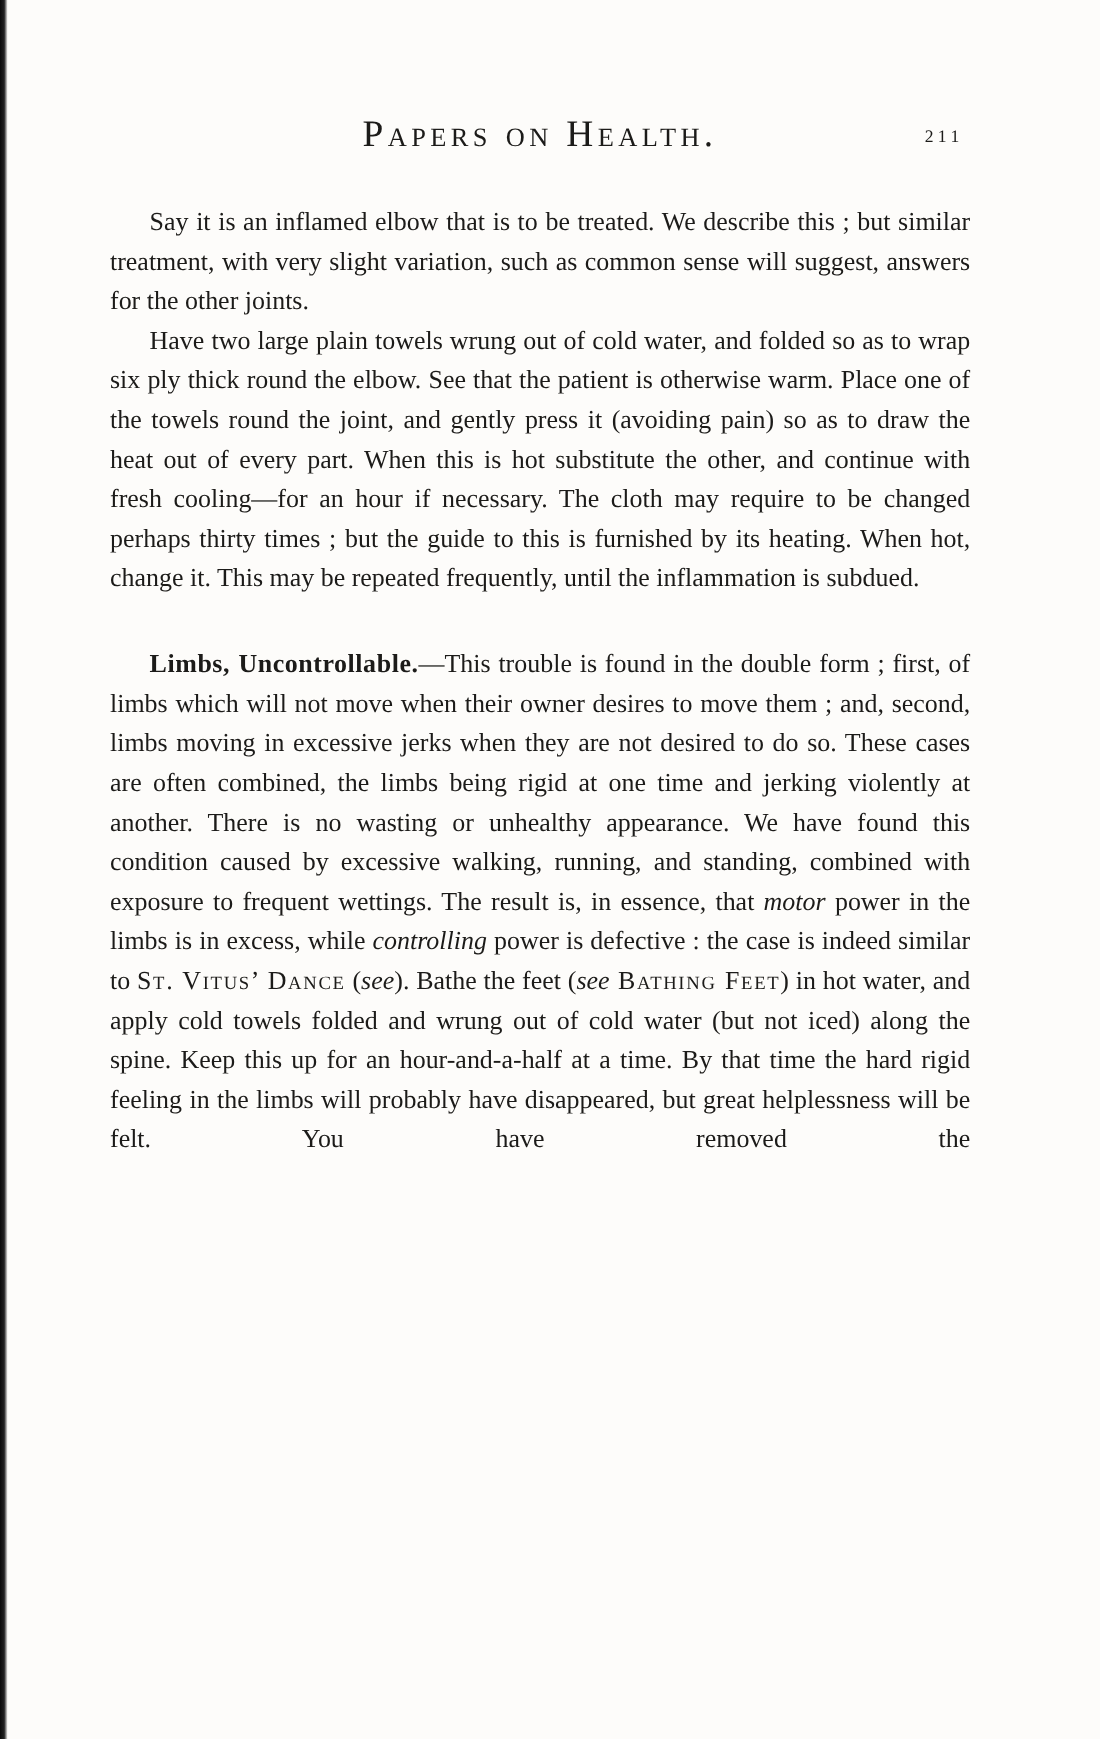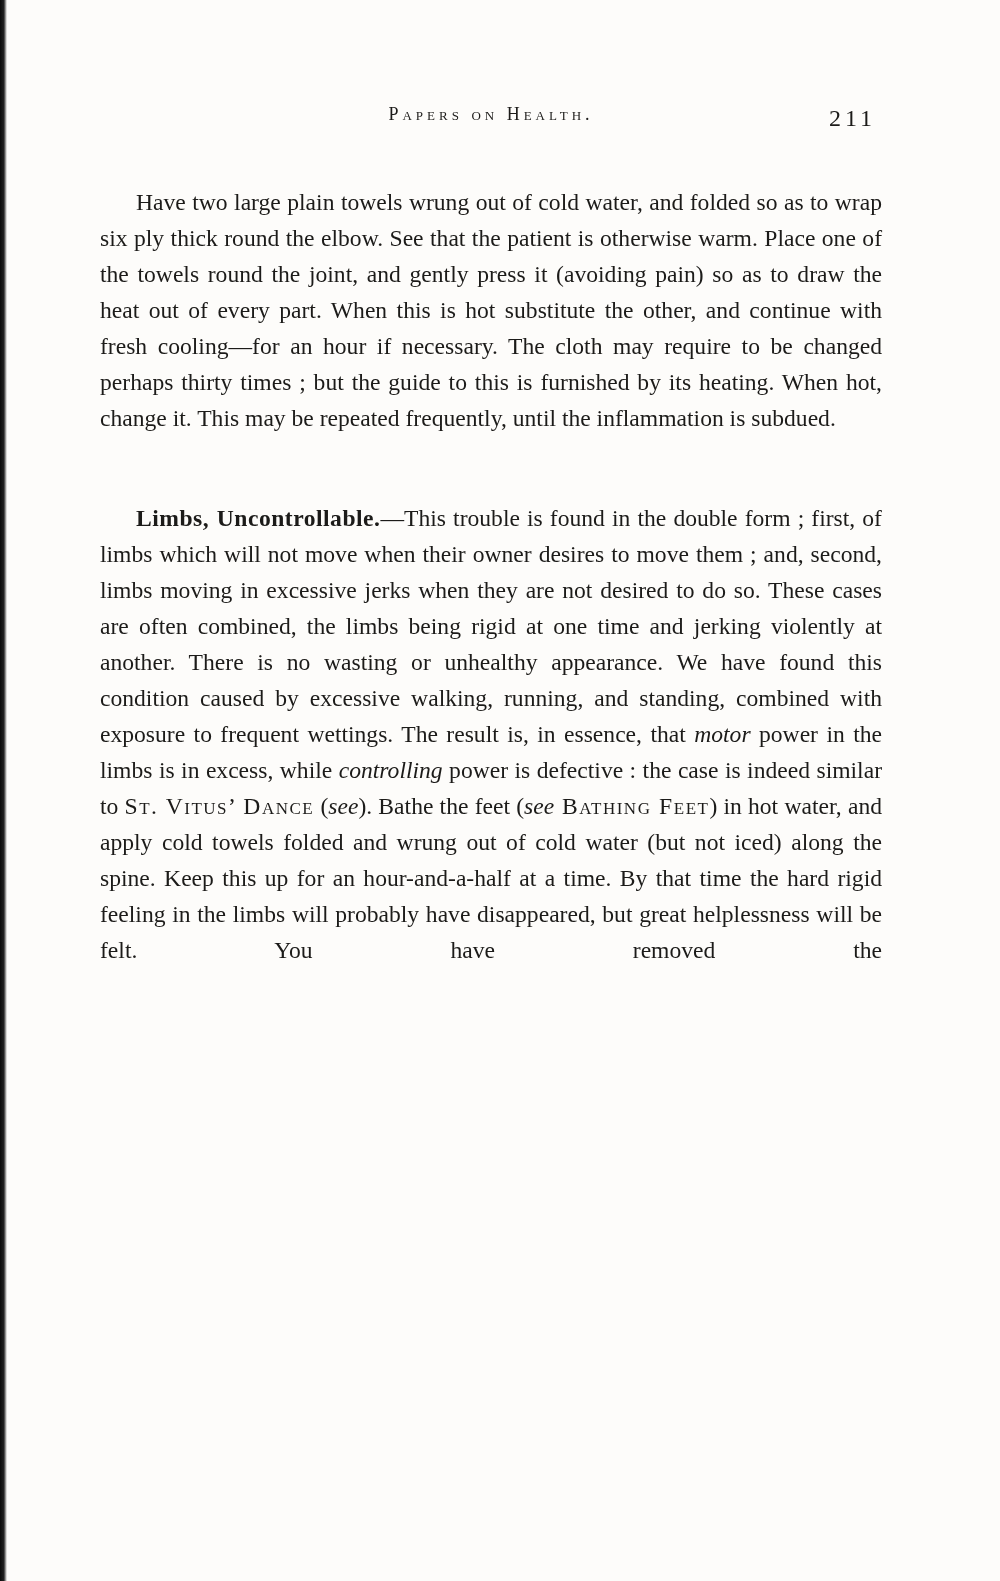--- a/index.html
+++ b/index.html
@@ -33,40 +33,40 @@
     position: relative;
     height: 34px;
     margin-bottom: 46px;
   }
   .running-title {
     position: absolute;
     left: 50%;
     transform: translateX(-50%);
     white-space: nowrap;
     font-variant: small-caps;
-    font-size: 18px;
+    font-size: 34px;
     letter-spacing: 4px;
     text-align: right;
   }
   .page-number {
     position: absolute;
     right: 6px;
-    top: 1px;
-    font-size: 24px;
+    top: 12px;
+    font-size: 16px;
     letter-spacing: 4px;
   }
   .page-content p.para {
     margin: 0;
     font-size: 23.6px;
     line-height: 36px;
     text-align: justify;
     text-indent: 36px;
   }
   .page-content p.para.section-gap {
-    margin-top: 64px;
+    margin-top: 42px;
   }
   .page-content p.para.justify-last {
     text-align-last: justify;
   }
   .run-normal { font-style: normal; }
   .run-bold {
     font-weight: bold;
     letter-spacing: 0.5px;
   }
   .run-italic { font-style: italic; }
@@ -79,16 +79,17 @@
 <body>
 
 <div class="scan-edge-left"></div>
 
 <div class="page-inner">
   <div class="page-header">
     <span class="running-title">Papers on Health.</span>
     <span class="page-number">211</span>
   </div>
   <div class="page-content">
+      <p class="para"><span class="run-normal">Say it is an inflamed elbow that is to be treated. We describe this ; but similar treatment, with very slight variation, such as common sense will suggest, answers for the other joints.</span></p>
       <p class="para"><span class="run-normal">Have two large plain towels wrung out of cold water, and folded so as to wrap six ply thick round the elbow. See that the patient is otherwise warm. Place one of the towels round the joint, and gently press it (avoiding pain) so as to draw the heat out of every part. When this is hot substitute the other, and continue with fresh cooling—for an hour if necessary. The cloth may require to be changed perhaps thirty times ; but the guide to this is furnished by its heating. When hot, change it. This may be repeated frequently, until the inflammation is subdued.</span></p>
       <p class="para section-gap justify-last"><span class="run-bold">Limbs, Uncontrollable.</span><span class="run-normal">—This trouble is found in the double form ; first, of limbs which will not move when their owner desires to move them ; and, second, limbs moving in excessive jerks when they are not desired to do so. These cases are often combined, the limbs being rigid at one time and jerking violently at another. There is no wasting or unhealthy appearance. We have found this condition caused by excessive walking, running, and standing, combined with exposure to frequent wettings. The result is, in essence, that </span><span class="run-italic">motor</span><span class="run-normal"> power in the limbs is in excess, while </span><span class="run-italic">controlling</span><span class="run-normal"> power is defective : the case is indeed similar to </span><span class="run-smallcaps">St. Vitus’ Dance</span><span class="run-normal"> (</span><span class="run-italic">see</span><span class="run-normal">). Bathe the feet (</span><span class="run-italic">see</span><span class="run-smallcaps"> Bathing Feet</span><span class="run-normal">) in hot water, and apply cold towels folded and wrung out of cold water (but not iced) along the spine. Keep this up for an hour-and-a-half at a time. By that time the hard rigid feeling in the limbs will probably have disappeared, but great helplessness will be felt. You have removed the</span></p>
     </div>
 </div>
 
 </body></html>

